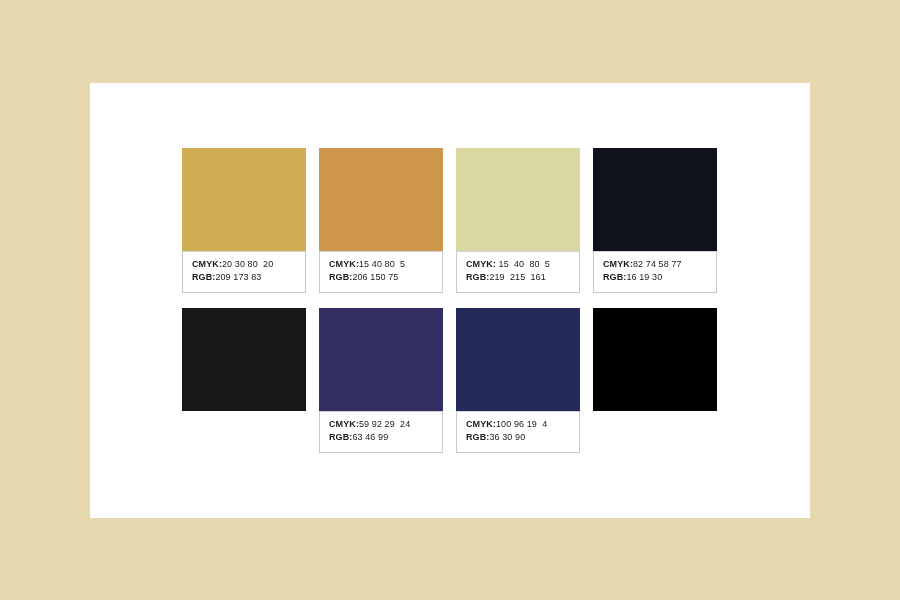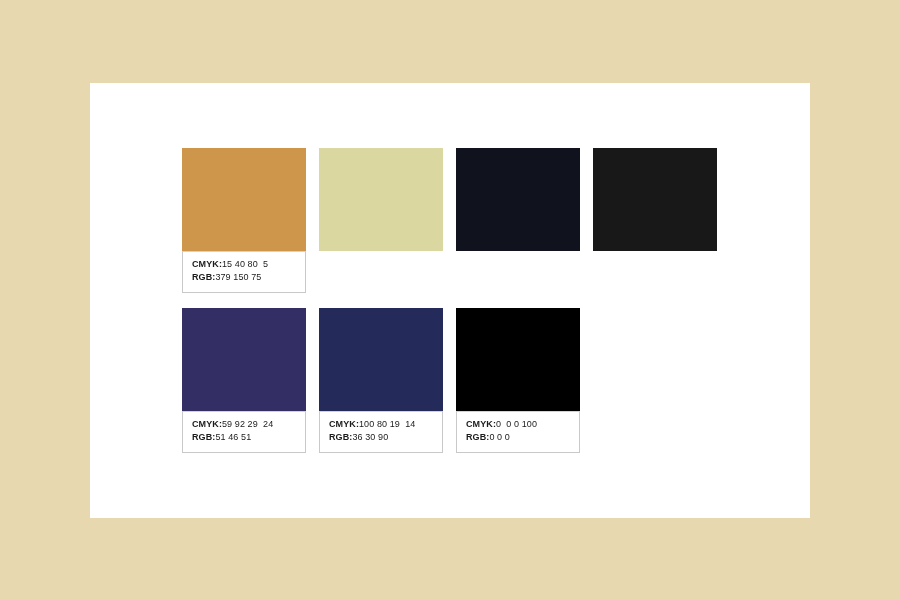--- a/index.html
+++ b/index.html
@@ -75,60 +75,71 @@
     font-weight: normal;
   }
 </style>
 </head>
 <body>
 
 <div id="page" style="background: rgb(232, 216, 176);">
   <div id="sheet" style="background: rgb(255, 255, 255);">
     <div id="swatch-grid">
 
+      <div class="swatch-card">
+        <div class="swatch-chip" style="background-color: rgb(209, 173, 83);"></div>
+        <div class="swatch-info">
+          <div class="info-line"><span class="info-key">CMYK:</span><span class="info-val">20 30 80  20</span></div>
+          <div class="info-line"><span class="info-key">RGB:</span><span class="info-val">209 173 83</span></div>
+        </div>
+      </div>
 
       <div class="swatch-card">
         <div class="swatch-chip" style="background-color: rgb(206, 150, 75);"></div>
         <div class="swatch-info">
           <div class="info-line"><span class="info-key">CMYK:</span><span class="info-val">15 40 80  5</span></div>
-          <div class="info-line"><span class="info-key">RGB:</span><span class="info-val">379 150 75</span></div>
+          <div class="info-line"><span class="info-key">RGB:</span><span class="info-val">206 150 75</span></div>
         </div>
       </div>
 
       <div class="swatch-card">
         <div class="swatch-chip" style="background-color: rgb(219, 215, 161);"></div>
+        <div class="swatch-info">
+          <div class="info-line"><span class="info-key">CMYK:</span><span class="info-val"> 15  40  80  5</span></div>
+          <div class="info-line"><span class="info-key">RGB:</span><span class="info-val">219  215  161</span></div>
+        </div>
       </div>
 
       <div class="swatch-card">
         <div class="swatch-chip" style="background-color: rgb(16, 19, 30);"></div>
+        <div class="swatch-info">
+          <div class="info-line"><span class="info-key">CMYK:</span><span class="info-val">82 74 58 77</span></div>
+          <div class="info-line"><span class="info-key">RGB:</span><span class="info-val">16 19 30</span></div>
+        </div>
       </div>
 
       <div class="swatch-card">
         <div class="swatch-chip" style="background-color: rgb(24, 24, 24);"></div>
       </div>
 
       <div class="swatch-card">
         <div class="swatch-chip" style="background-color: rgb(51, 46, 99);"></div>
         <div class="swatch-info">
           <div class="info-line"><span class="info-key">CMYK:</span><span class="info-val">59 92 29  24</span></div>
-          <div class="info-line"><span class="info-key">RGB:</span><span class="info-val">51 46 51</span></div>
+          <div class="info-line"><span class="info-key">RGB:</span><span class="info-val">63 46 99</span></div>
         </div>
       </div>
 
       <div class="swatch-card">
         <div class="swatch-chip" style="background-color: rgb(36, 43, 90);"></div>
         <div class="swatch-info">
-          <div class="info-line"><span class="info-key">CMYK:</span><span class="info-val">100 80 19  14</span></div>
+          <div class="info-line"><span class="info-key">CMYK:</span><span class="info-val">100 96 19  4</span></div>
           <div class="info-line"><span class="info-key">RGB:</span><span class="info-val">36 30 90</span></div>
         </div>
       </div>
 
       <div class="swatch-card">
         <div class="swatch-chip" style="background-color: rgb(0, 0, 0);"></div>
-        <div class="swatch-info">
-          <div class="info-line"><span class="info-key">CMYK:</span><span class="info-val">0  0 0 100</span></div>
-          <div class="info-line"><span class="info-key">RGB:</span><span class="info-val">0 0 0</span></div>
-        </div>
       </div>
 
     </div>
   </div>
 </div>
 
 </body></html>

